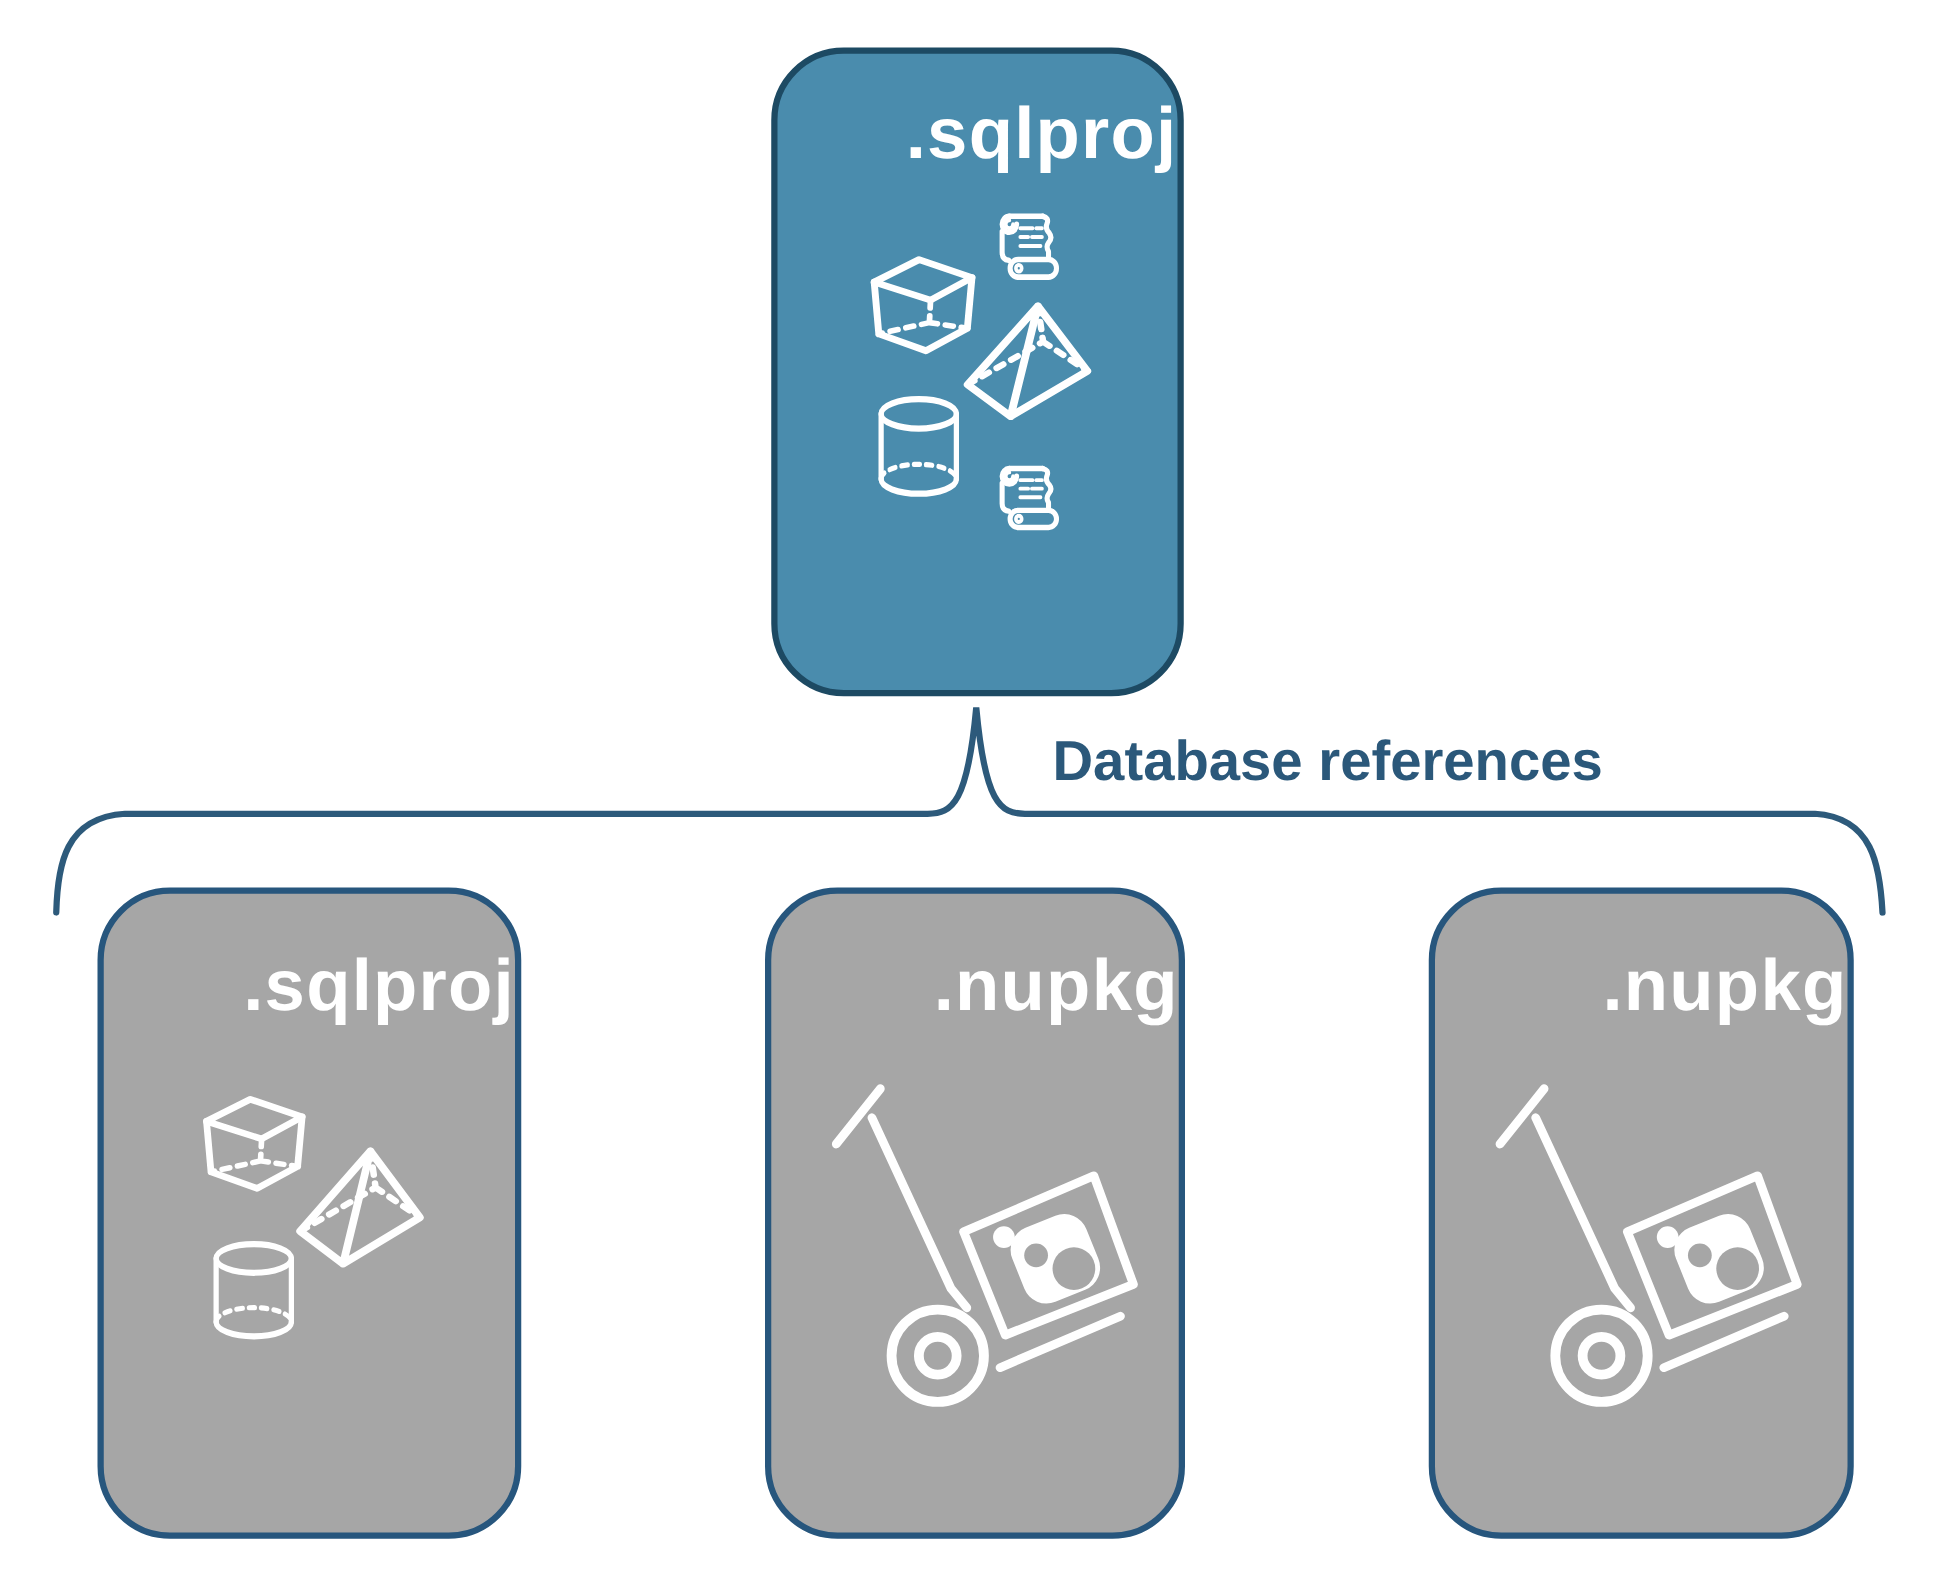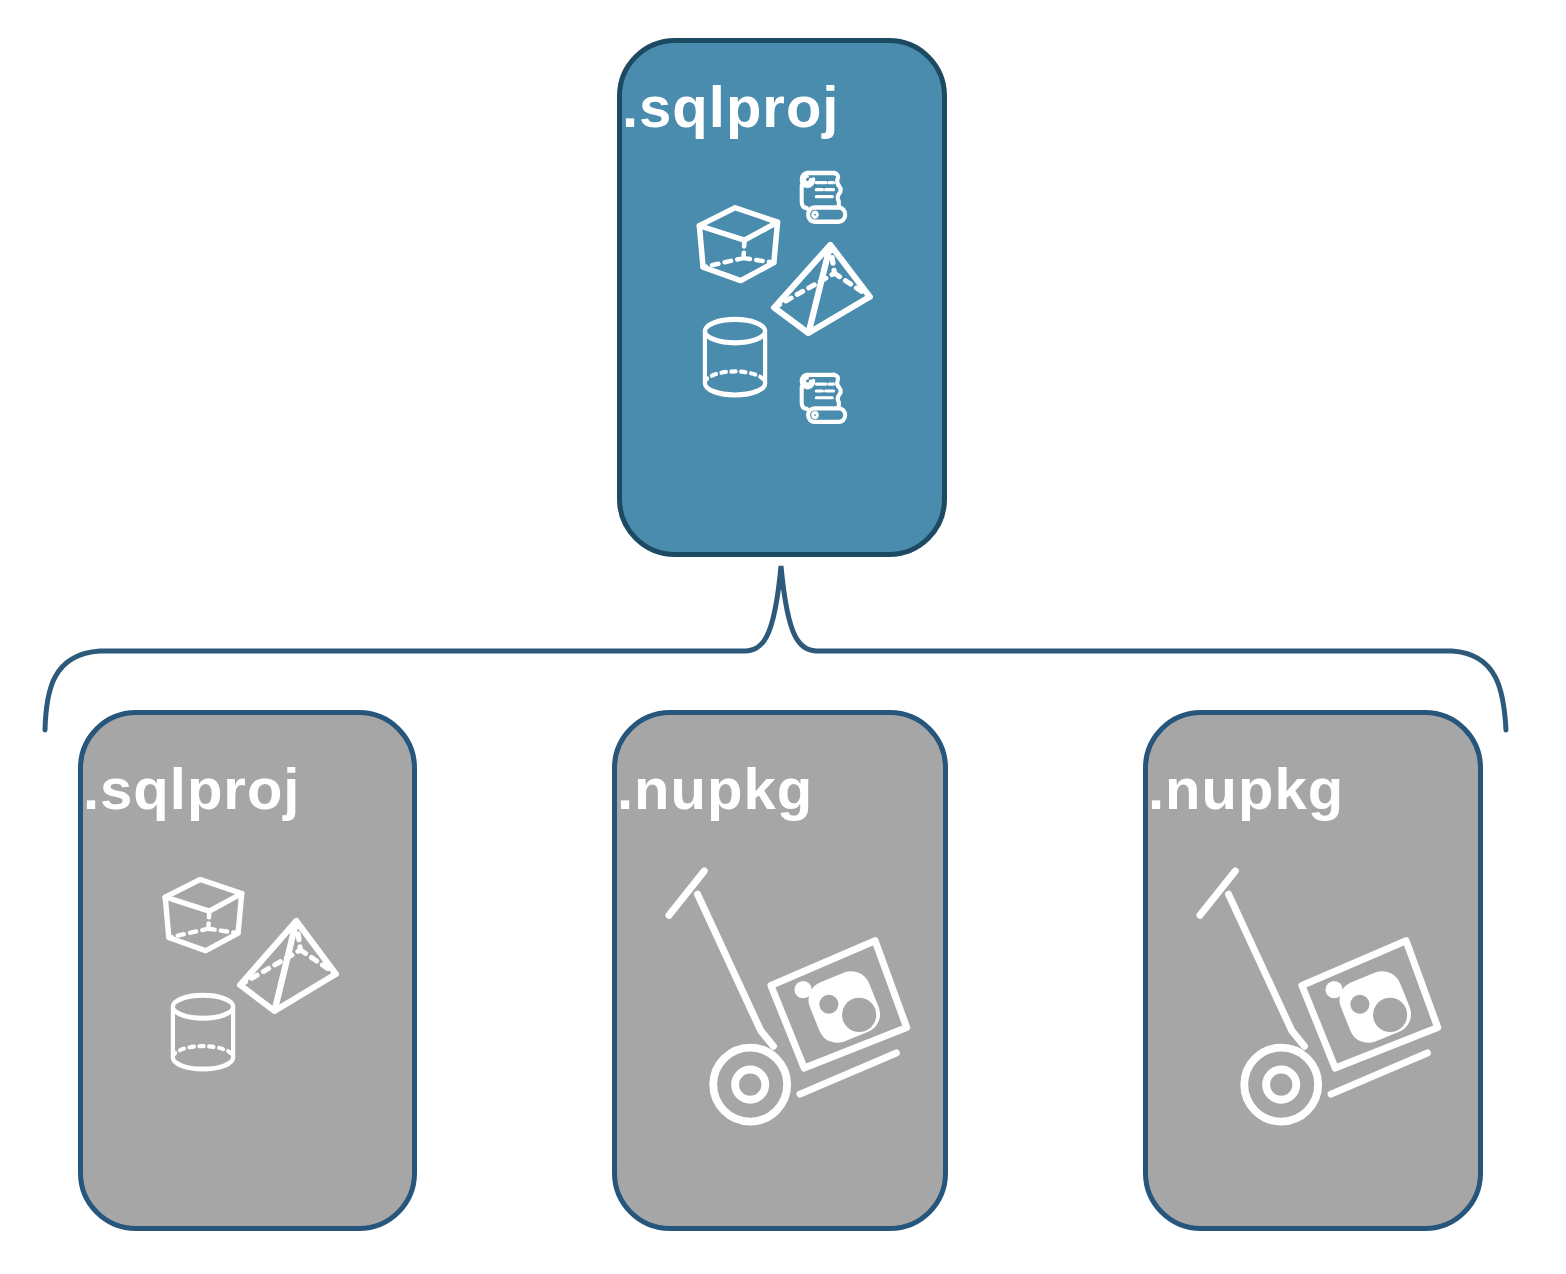--- a/index.html
+++ b/index.html
@@ -11,21 +11,21 @@
     overflow:hidden;
   }
   .card{
     position:absolute;
     box-sizing:border-box;
     border-radius:58px;
     border:5px solid #27567d;
   }
   .card .card-title{
     display:block;
-    text-align:left;
+    text-align:right;
     font-weight:700;
     color:#ffffff;
     font-size:58px;
     letter-spacing:1px;
   }
   #root-card{
     left:617px;top:38px;width:330px;height:519px;
     background:#4a8cad;
     border-color:#1d4a63;
   }
@@ -58,20 +58,21 @@
   <div class="card child" id="child-card-1">
     <span class="card-title">.sqlproj</span>
   </div>
   <div class="card child" id="child-card-2">
     <span class="card-title">.nupkg</span>
   </div>
   <div class="card child" id="child-card-3">
     <span class="card-title">.nupkg</span>
   </div>
 
+  <div id="edge-label">Database references</div>
 
   <svg id="overlay" viewBox="0 0 1566 1274" xmlns="http://www.w3.org/2000/svg">
     <defs>
 
       <symbol id="icon-cube" viewBox="0 0 100 100" preserveAspectRatio="none">
         <g fill="none" stroke="#ffffff" stroke-linecap="round" stroke-linejoin="round">
           <path stroke-width="6" d="M 8 33 L 47 13 L 93 29 L 57 49 Z"></path>
           <path stroke-width="6" d="M 8 33 L 12 79 M 93 29 L 89 74 M 12 79 L 53 94 L 89 74"></path>
           <path stroke-width="5" stroke-dasharray="7 7" d="M 57 49 L 56 69 M 56 69 L 12 79 M 56 69 L 89 74"></path>
         </g>

